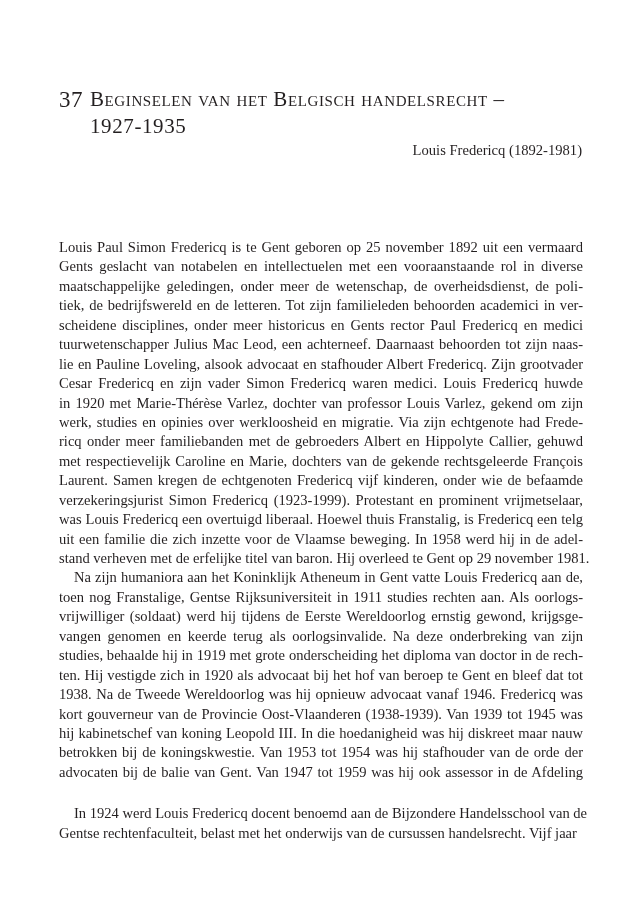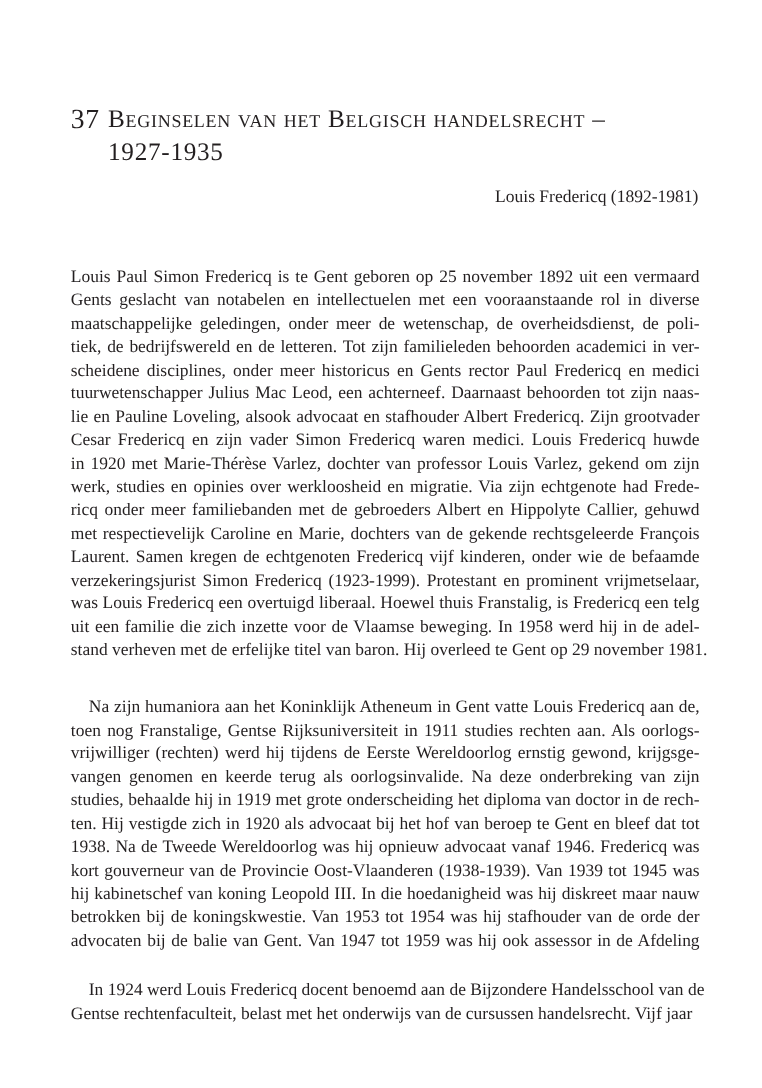--- a/index.html
+++ b/index.html
@@ -2,22 +2,22 @@
 <html><head>
 <meta charset="utf-8">
 <style>
   html, body { margin:0; padding:0; background:#ffffff; }
   body { width:635px; height:907px; position:relative; overflow:hidden; color:#231f20; }
   .page { position:absolute; left:0; top:0; width:635px; height:907px; }
   .chapter-head { position:absolute; left:59px; top:86px; width:530px; font-family:"DejaVu Serif", serif; }
   .chap-num { position:absolute; left:0; top:0; font-size:19px; line-height:27px; letter-spacing:0.5px; }
   .chap-title { position:absolute; left:31px; top:0; width:480px; font-size:19px; line-height:27px; font-variant:small-caps; letter-spacing:0.6px; font-family:"Liberation Serif", serif; font-size:21px; }
   .chap-num { font-family:"Liberation Serif", serif; font-size:23px; }
-  .author { position:absolute; right:53px; top:141px; font-family:"Liberation Serif", serif; font-size:14.6px; line-height:18px;margin-top:14px; }
-  .body-text { position:absolute; left:59px; top:222px; width:524px; font-family:"Liberation Serif", serif; font-size:14.55px; line-height:19.45px; text-align:justify; hyphens:manual; }
+  .author { position:absolute; right:53px; top:141px; font-family:"Liberation Serif", serif; font-size:14.6px; line-height:18px; }
+  .body-text { position:absolute; left:59px; top:238px; width:524px; font-family:"Liberation Serif", serif; font-size:14.55px; line-height:19.45px; text-align:justify; hyphens:manual; }
   .line { display:block; text-align:justify; text-align-last:justify; white-space:nowrap; height:19.45px; overflow:visible; }
   .line.last { text-align-last:left; }
 </style>
 </head>
 <body>
 
 <div class="page">
   <div class="chapter-head">
     <span class="chap-num">37</span>
     <div class="chap-title">
@@ -41,23 +41,23 @@
         <span class="line">werk, studies en opinies over werkloosheid en migratie. Via zijn echtgenote had Frede-</span>
         <span class="line">ricq onder meer familiebanden met de gebroeders Albert en Hippolyte Callier, gehuwd</span>
         <span class="line">met respectievelijk Caroline en Marie, dochters van de gekende rechtsgeleerde François</span>
         <span class="line">Laurent. Samen kregen de echtgenoten Fredericq vijf kinderen, onder wie de befaamde</span>
         <span class="line">verzekeringsjurist Simon Fredericq (1923-1999). Protestant en prominent vrijmetselaar,</span>
         <span class="line">was Louis Fredericq een overtuigd liberaal. Hoewel thuis Franstalig, is Fredericq een telg</span>
         <span class="line">uit een familie die zich inzette voor de Vlaamse beweging. In 1958 werd hij in de adel-</span>
         <span class="line last">stand verheven met de erfelijke titel van baron. Hij overleed te Gent op 29 november 1981.</span>
       </div>
       <div>
-        <span class="line" style="padding-left: 15px; margin-top: 28px;">Na zijn humaniora aan het Koninklijk Atheneum in Gent vatte Louis Fredericq aan de,</span>
+        <span class="line" style="padding-left: 15px;">Na zijn humaniora aan het Koninklijk Atheneum in Gent vatte Louis Fredericq aan de,</span>
         <span class="line">toen nog Franstalige, Gentse Rijksuniversiteit in 1911 studies rechten aan. Als oorlogs-</span>
-        <span class="line">vrijwilliger (rechten) werd hij tijdens de Eerste Wereldoorlog ernstig gewond, krijgsge-</span>
+        <span class="line">vrijwilliger (soldaat) werd hij tijdens de Eerste Wereldoorlog ernstig gewond, krijgsge-</span>
         <span class="line">vangen genomen en keerde terug als oorlogsinvalide. Na deze onderbreking van zijn</span>
         <span class="line">studies, behaalde hij in 1919 met grote onderscheiding het diploma van doctor in de rech-</span>
         <span class="line">ten. Hij vestigde zich in 1920 als advocaat bij het hof van beroep te Gent en bleef dat tot</span>
         <span class="line">1938. Na de Tweede Wereldoorlog was hij opnieuw advocaat vanaf 1946. Fredericq was</span>
         <span class="line">kort gouverneur van de Provincie Oost-Vlaanderen (1938-1939). Van 1939 tot 1945 was</span>
         <span class="line">hij kabinetschef van koning Leopold III. In die hoedanigheid was hij diskreet maar nauw</span>
         <span class="line">betrokken bij de koningskwestie. Van 1953 tot 1954 was hij stafhouder van de orde der</span>
         <span class="line">advocaten bij de balie van Gent. Van 1947 tot 1959 was hij ook assessor in de Afdeling</span>
       </div>
       <div>

